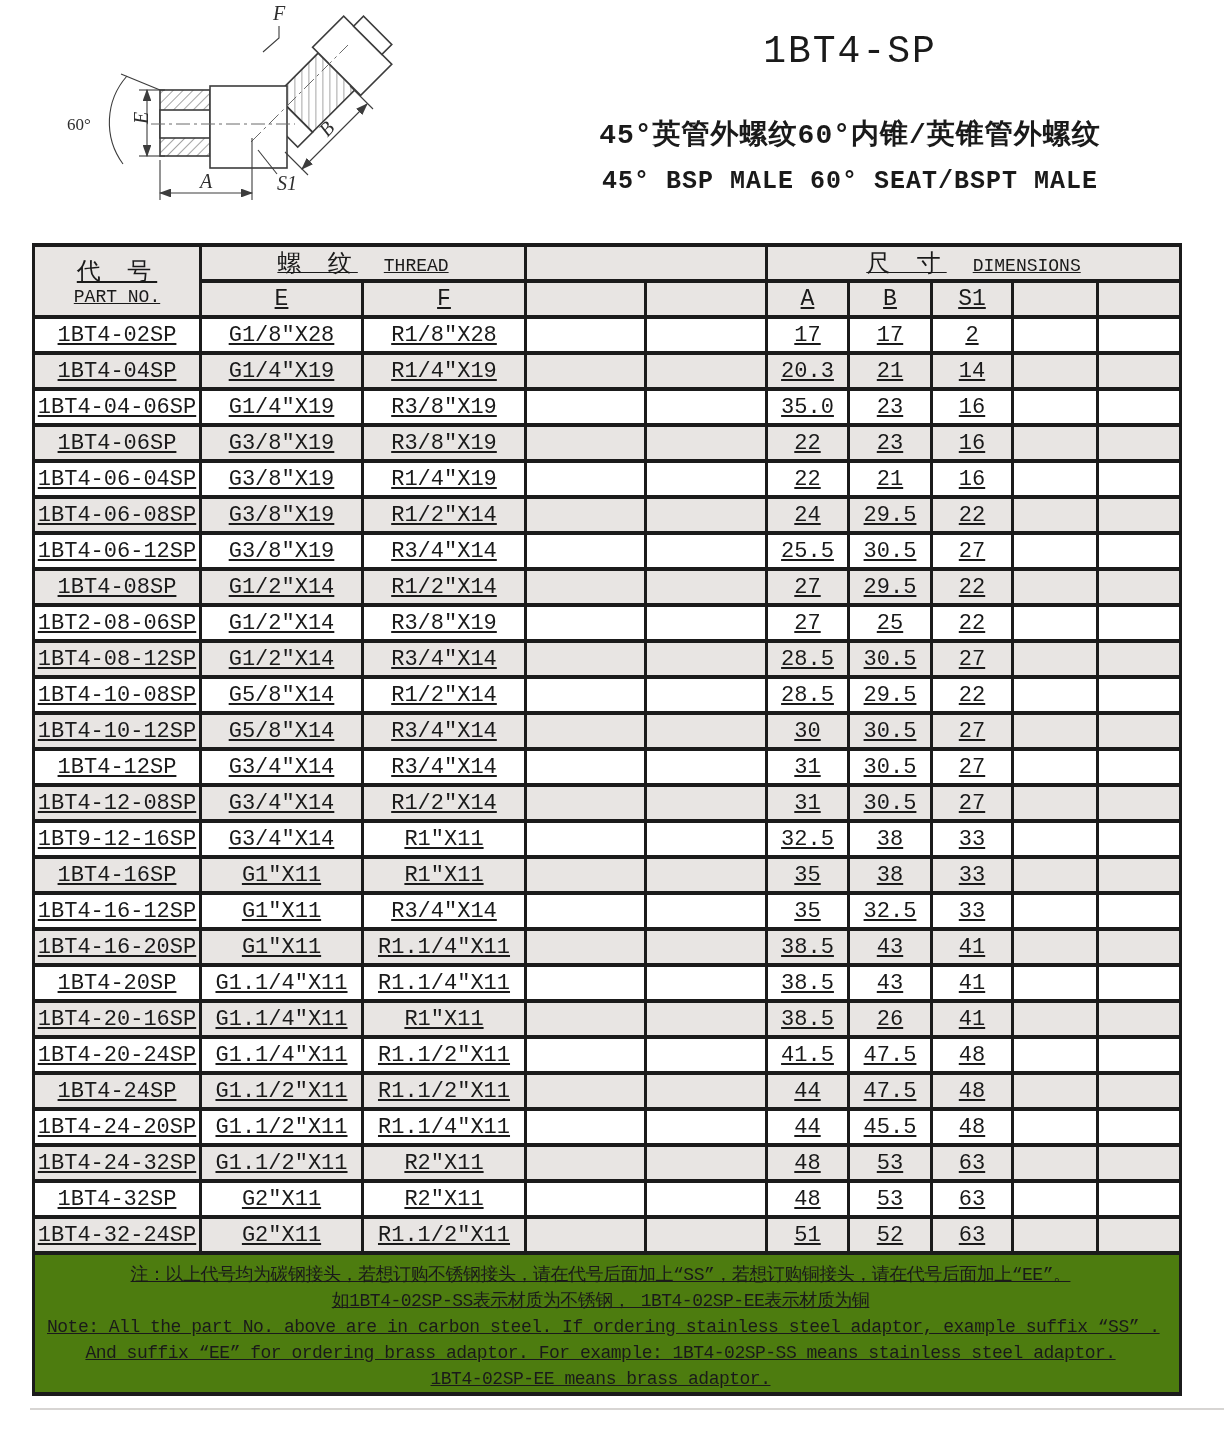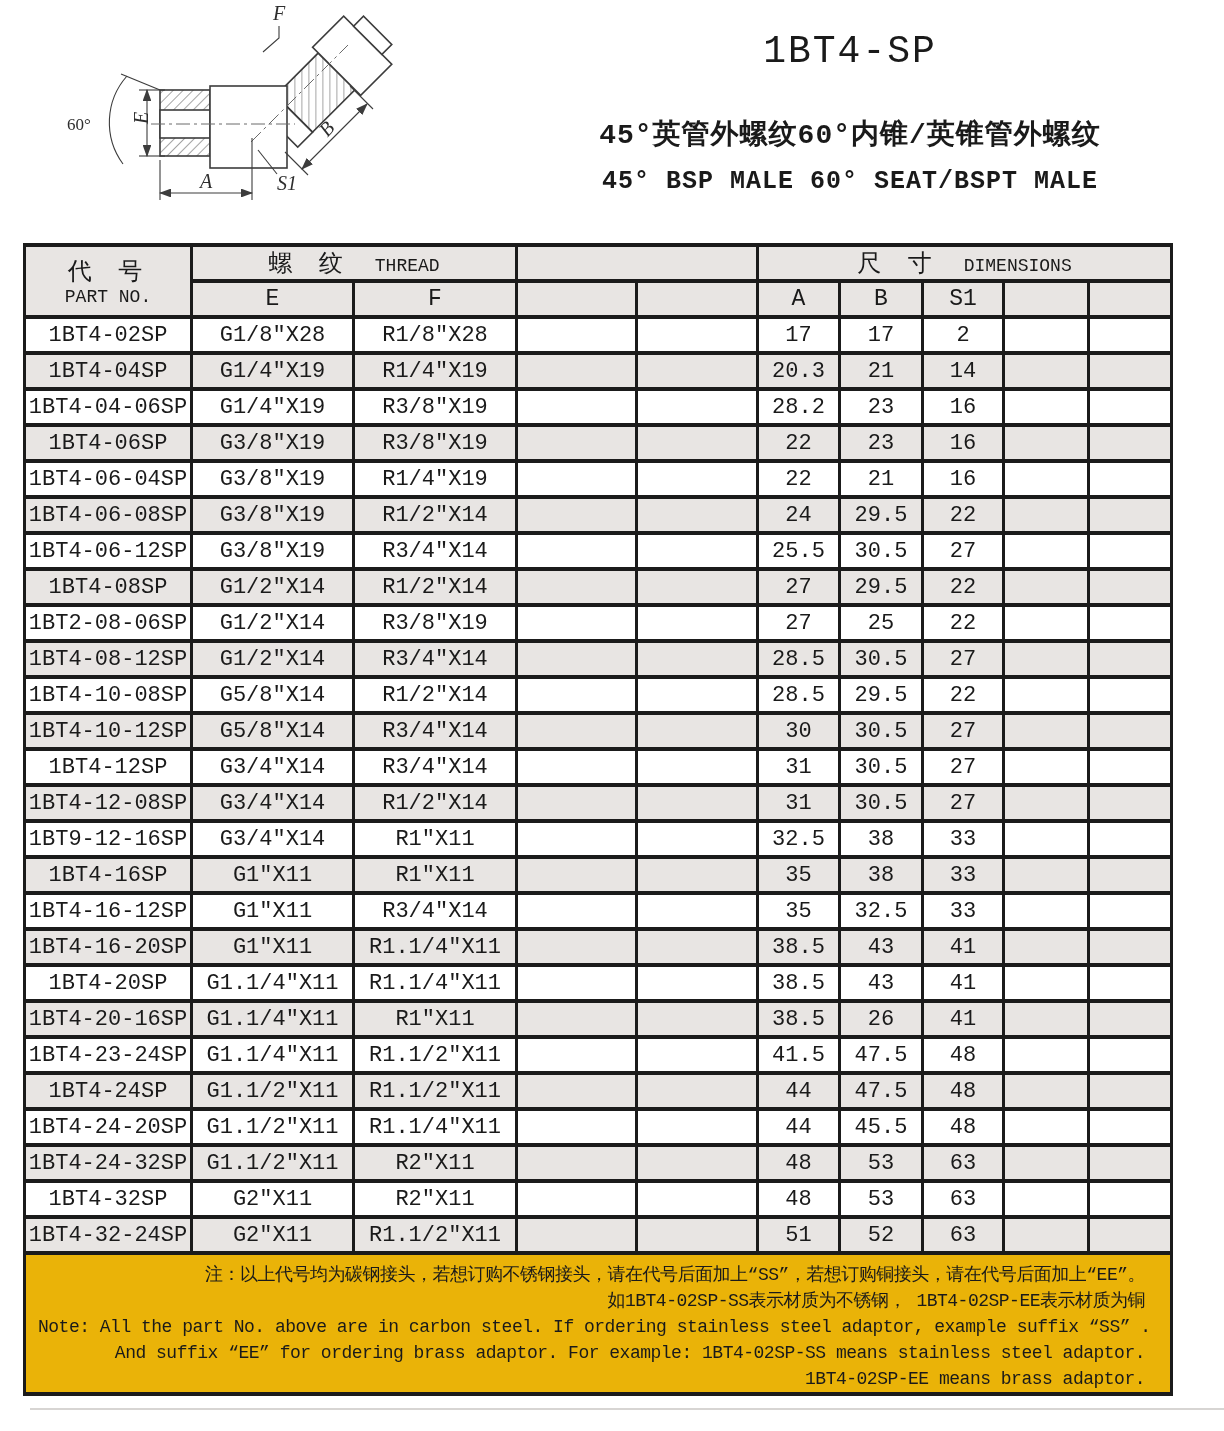--- a/index.html
+++ b/index.html
@@ -11,38 +11,38 @@
   .titleblock{position:absolute;left:470px;top:30px;width:760px;text-align:center;}
   .main-title{font-size:38px;letter-spacing:2px;font-weight:normal;}
   .sub-cn{margin-top:42px;font-size:28px;font-weight:bold;letter-spacing:1px;}
   .sub-en{margin-top:14px;font-size:25px;font-weight:bold;letter-spacing:1px;}
   
   .drawing{position:absolute;left:55px;top:0px;}
   .drawing text{font-family:"Liberation Serif","DejaVu Serif",serif;font-style:italic;font-size:20px;fill:#2e2e2e;}
   .drawing .deg{font-size:17px;font-style:normal;}
   
   table.parts{
-    position:absolute;left:23px;top:243px;width:1147px;
-    border-collapse:collapse;table-layout:fixed;
+    position:absolute;left:32px;top:243px;width:1147px;
+    border-collapse:collapse;table-layout:fixed;text-decoration:underline;
   }
   table.parts th,table.parts td{
     border:3px solid #1b1b1b;border-top-width:4px;border-bottom-width:4px;
     text-align:center;vertical-align:middle;padding:0;overflow:hidden;white-space:nowrap;
   }
   thead th{background:#e8e5e3;font-weight:normal;}
   thead tr.h1 th{height:31px;}
   thead tr.h2 th{height:32px;font-size:23px;}
   th.partno-head{font-size:23px;}
   .cn-txt{font-size:24px;letter-spacing:6px;}
   .latin-head{font-size:18px;}
   .head-gap{display:inline-block;width:26px;}
   tbody td{height:32px;font-size:22px;}
   tbody tr:nth-child(even) td{background:#e8e5e3;}
   tfoot td.note-cell{
-    height:128px;vertical-align:top;text-align:right;background:#eab308;
+    height:128px;vertical-align:top;text-align:center;background:#4d7c0f;
     padding:7px 25px 0 12px;font-size:18px;line-height:26px;letter-spacing:-0.5px;
   }
   .note-line{white-space:nowrap;}
   .bottom-scanline{position:absolute;left:30px;top:1408px;width:1194px;height:2px;background:#d7d5d3;}
 </style>
 </head>
 <body>
 
 <div class="page">
 
@@ -171,21 +171,21 @@
           <td>14</td>
           <td></td>
           <td></td>
         </tr>
         <tr>
           <td>1BT4-04-06SP</td>
           <td>G1/4″X19</td>
           <td>R3/8″X19</td>
           <td></td>
           <td></td>
-          <td>28.2</td>
+          <td>35.0</td>
           <td>23</td>
           <td>16</td>
           <td></td>
           <td></td>
         </tr>
         <tr>
           <td>1BT4-06SP</td>
           <td>G3/8″X19</td>
           <td>R3/8″X19</td>
           <td></td>
@@ -382,21 +382,21 @@
           <td>R1″X11</td>
           <td></td>
           <td></td>
           <td>38.5</td>
           <td>26</td>
           <td>41</td>
           <td></td>
           <td></td>
         </tr>
         <tr>
-          <td>1BT4-23-24SP</td>
+          <td>1BT4-20-24SP</td>
           <td>G1.1/4″X11</td>
           <td>R1.1/2″X11</td>
           <td></td>
           <td></td>
           <td>41.5</td>
           <td>47.5</td>
           <td>48</td>
           <td></td>
           <td></td>
         </tr>

